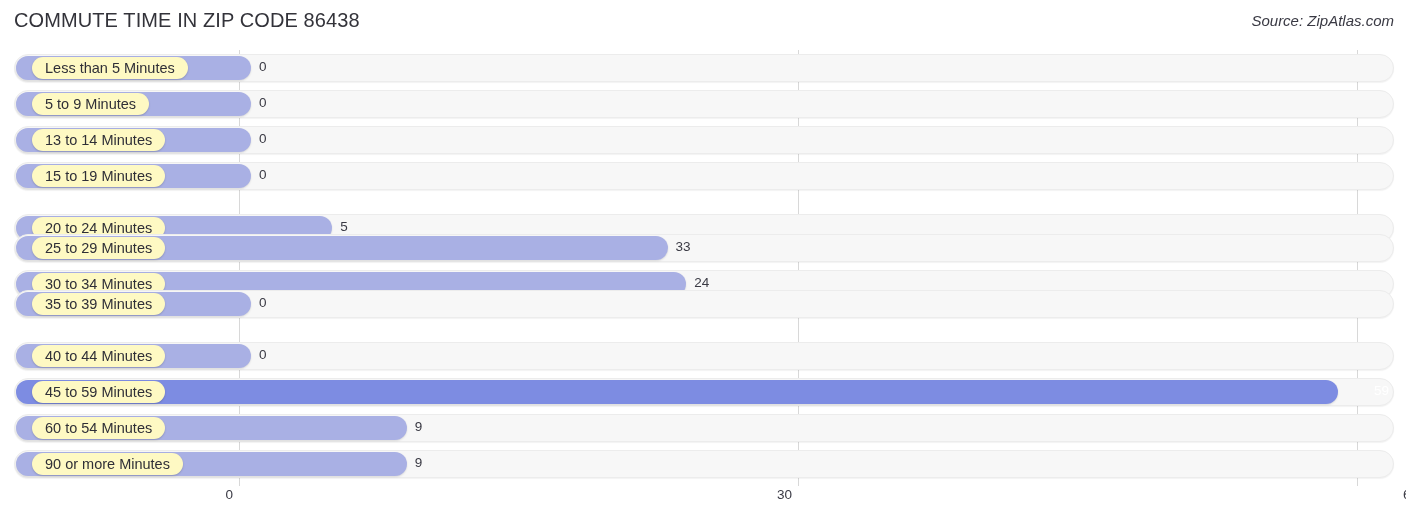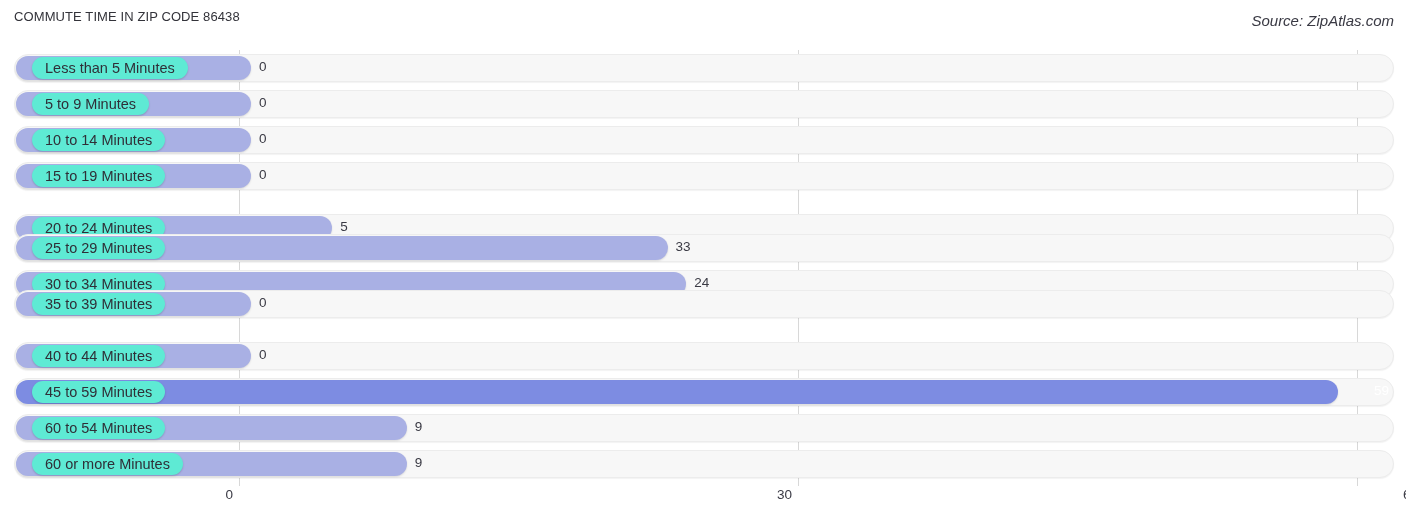--- a/index.html
+++ b/index.html
@@ -17,21 +17,21 @@
     position: relative;
     width: 1406px;
     height: 523px;
     box-sizing: border-box;
   }
   
   .chart-title {
     position: absolute;
     left: 14px;
     top: 9px;
-    font-size: 13px;
+    font-size: 20px;
     color: #33333a;
     letter-spacing: 0.1px;
     white-space: nowrap;
   }
   .chart-source {
     position: absolute;
     right: 12px;
     top: 12px;
     font-size: 15px;
     font-style: italic;
@@ -91,21 +91,21 @@
     box-shadow: 0 1px 2px rgba(0,0,0,0.12);
   }
   .row.highlight .bar {
     background: #7d8ce2;
   }
   .pill {
     position: absolute;
     left: 18px;
     top: 3px;
     height: 22px;
-    background: #5eead4;
+    background: #fef9c3;
     border-radius: 11px;
     padding: 0 13px;
     display: flex;
     align-items: center;
     box-shadow: 0 1px 2px rgba(0,0,0,0.18);
     white-space: nowrap;
   }
   .pill-label {
     font-size: 14.5px;
     color: #2f2f37;
@@ -168,21 +168,21 @@
           <div class="bar" style="width: 235px;"></div>
           <div class="pill">
             <span class="pill-label">5 to 9 Minutes</span>
           </div>
           <div class="value" style="left: 245px;">0</div>
         </div>
         <div class="row" style="top: 76px;">
           <div class="track"></div>
           <div class="bar" style="width: 235px;"></div>
           <div class="pill">
-            <span class="pill-label">10 to 14 Minutes</span>
+            <span class="pill-label">13 to 14 Minutes</span>
           </div>
           <div class="value" style="left: 245px;">0</div>
         </div>
         <div class="row" style="top: 112px;">
           <div class="track"></div>
           <div class="bar" style="width: 235px;"></div>
           <div class="pill">
             <span class="pill-label">15 to 19 Minutes</span>
           </div>
           <div class="value" style="left: 245px;">0</div>
@@ -240,21 +240,21 @@
           <div class="bar" style="width: 390.7px;"></div>
           <div class="pill">
             <span class="pill-label">60 to 54 Minutes</span>
           </div>
           <div class="value" style="left: 400.7px;">9</div>
         </div>
         <div class="row" style="top: 400px;">
           <div class="track"></div>
           <div class="bar" style="width: 390.7px;"></div>
           <div class="pill">
-            <span class="pill-label">60 or more Minutes</span>
+            <span class="pill-label">90 or more Minutes</span>
           </div>
           <div class="value" style="left: 400.7px;">9</div>
         </div>
       </div>
   </div>
 
   <div class="axis" id="axis">
       <div class="tick-label" style="left: 239px;">0</div>
       <div class="tick-label" style="left: 798px;">30</div>
       <div class="tick-label" style="left: 1424px; text-align: center;">60</div>

